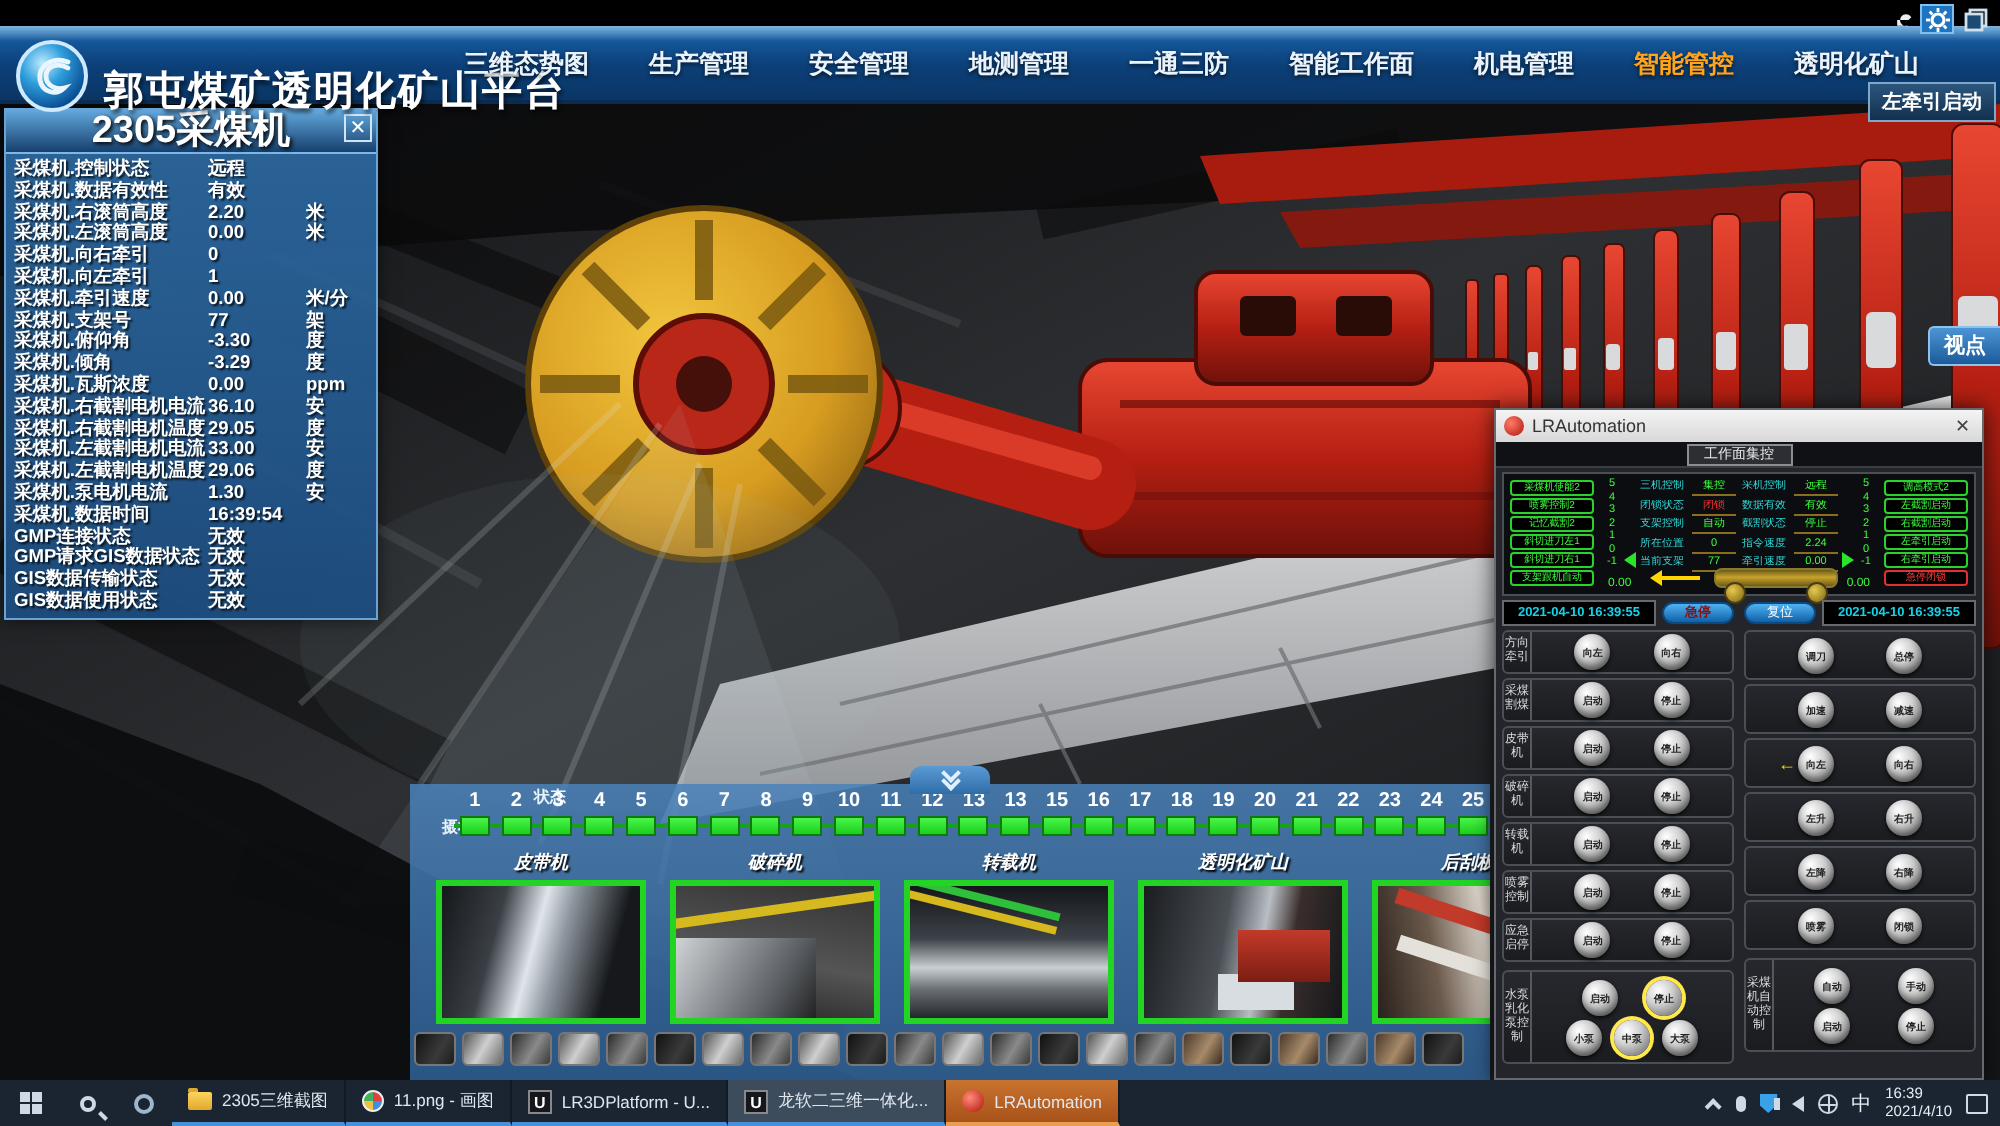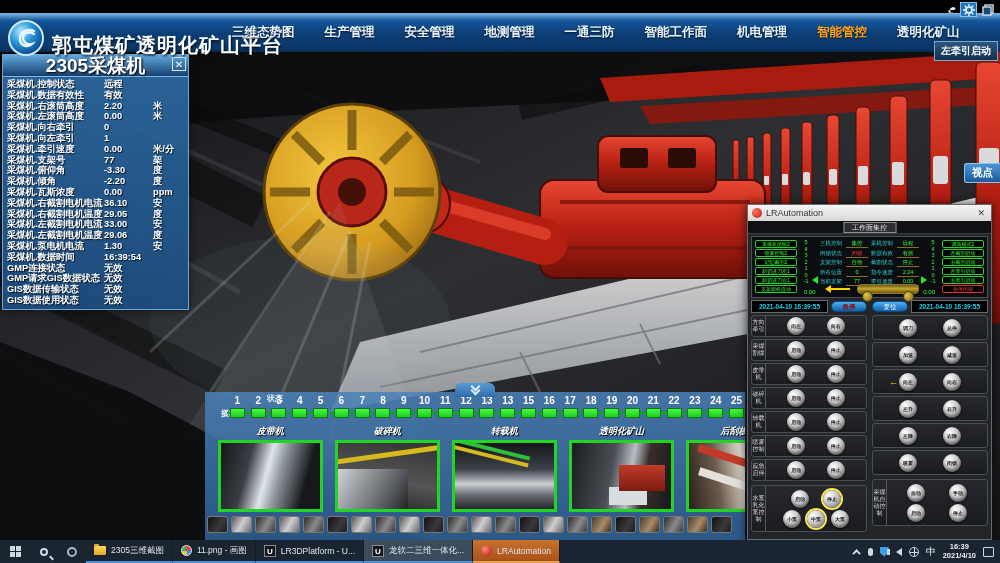--- a/index.html
+++ b/index.html
@@ -183,21 +183,21 @@
   .tray-chev { width:6px; height:6px; border-left:2px solid #cfd8e3; border-top:2px solid #cfd8e3; transform:rotate(45deg) translateY(2px); cursor:pointer; }
   .tray-mic { width:5px; height:8px; background:#cfd8e3; border-radius:3px; cursor:pointer; }
   .tray-shield { width:9px; height:10px; background:#3aa0e8; clip-path:polygon(0 0,100% 0,100% 60%,50% 100%,0 60%); cursor:pointer; }
   .tray-speaker { width:0; height:0; border-top:4px solid transparent; border-bottom:4px solid transparent;
     border-right:6px solid #cfd8e3; position:relative; cursor:pointer; }
   .tray-speaker::after { content:""; position:absolute; left:-9px; top:-3px; width:3px; height:6px; background:#cfd8e3; }
   .tray-globe { width:10px; height:10px; border:1px solid #cfd8e3; border-radius:50%; position:relative; cursor:pointer; overflow:hidden; }
   .tray-globe::before { content:""; position:absolute; left:4px; top:0; width:1px; height:10px; background:#cfd8e3; }
   .tray-globe::after { content:""; position:absolute; left:0; top:4px; width:10px; height:1px; background:#cfd8e3; }
   .tray-ime { color:#e8eef4; font-size:10px; cursor:pointer; }
-  .tray-clock { color:#e8eef4; font-size:7.5px; text-align:center; line-height:8.5px; cursor:pointer;font-weight:bold; }
+  .tray-clock { color:#e8eef4; font-size:7.5px; text-align:left; line-height:8.5px; cursor:pointer; }
   .tray-note { width:11px; height:10px; border:1px solid #cfd8e3; border-radius:1px; cursor:pointer; }
 </style>
 </head>
 <body>
 
 <div class="stage">
 
   <svg class="scene" viewBox="0 0 1000 488" preserveAspectRatio="none">
     <defs>
       <linearGradient id="bgg" x1="0" y1="0" x2="1" y2="1">
@@ -430,21 +430,21 @@
         </div>
 
         <div class="mp-row">
           <span>采煤机.俯仰角</span>
           <span>-3.30</span>
           <span>度</span>
         </div>
 
         <div class="mp-row">
           <span>采煤机.倾角</span>
-          <span>-2.20</span>
+          <span>-3.29</span>
           <span>度</span>
         </div>
 
         <div class="mp-row">
           <span>采煤机.瓦斯浓度</span>
           <span>0.00</span>
           <span>ppm</span>
         </div>
 
         <div class="mp-row">

